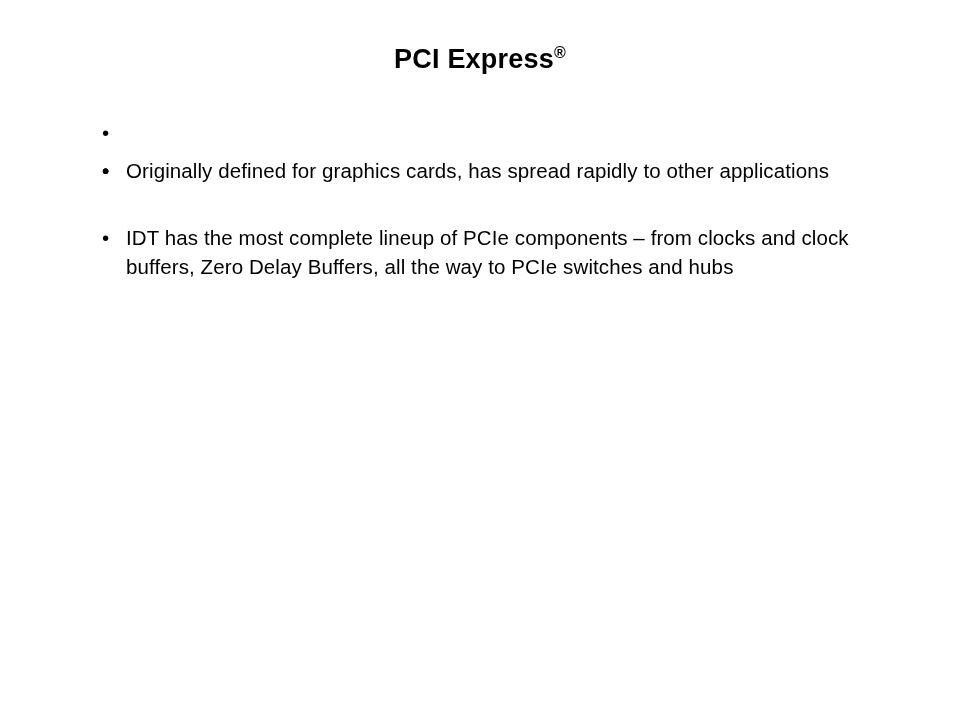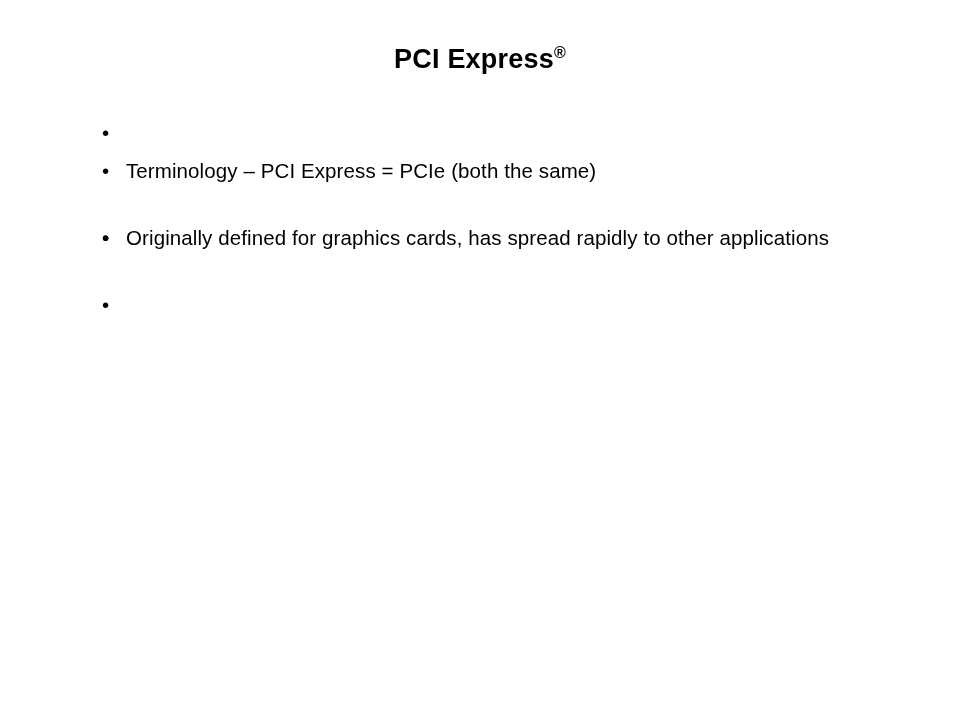--- a/index.html
+++ b/index.html
@@ -71,30 +71,30 @@
   <div class="slide-title">
     <span>PCI Express</span><span class="reg">®</span>
   </div>
 
   <ul class="bullets">
     <li class="bullet">
       <span class="dot">•</span>
     </li>
     <li class="bullet">
       <span class="dot">•</span>
-      <span>Terminology – PCI Express = PCIe (both the same)</span>
     </li>
     <li class="bullet">
       <span class="dot">•</span>
     </li>
     <li class="bullet">
       <span class="dot">•</span>
     </li>
     <li class="bullet">
       <span class="dot">•</span>
       <span>Originally defined for graphics cards, has spread rapidly to other applications</span>
     </li>
     <li class="bullet">
       <span class="dot">•</span>
+      <span>IDT has the most complete lineup of PCIe components – from clocks and clock buffers, Zero Delay Buffers, all the way to PCIe switches and hubs</span>
     </li>
   </ul>
 
 </div>
 
 </body></html>

